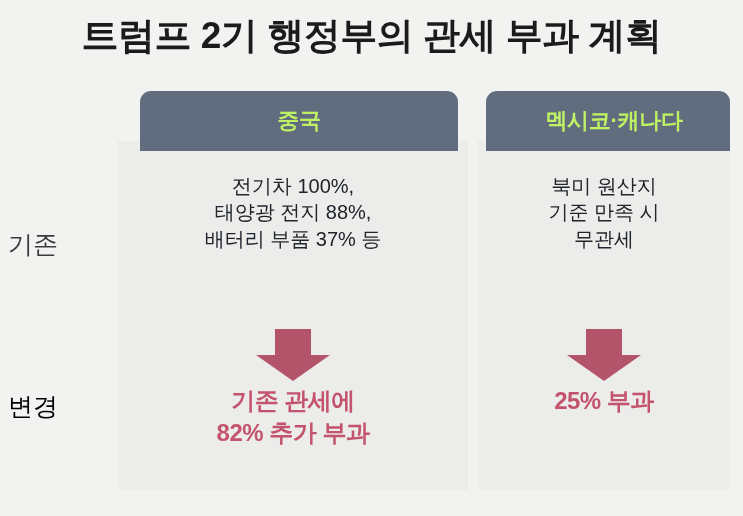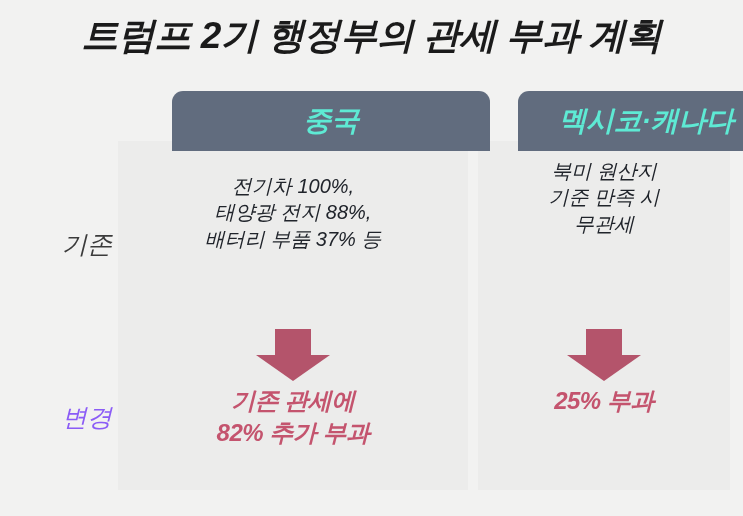--- a/index.html
+++ b/index.html
@@ -13,21 +13,20 @@
     font-family: "Liberation Sans", "DejaVu Sans", sans-serif;
     overflow: hidden;
     position: relative;
   }
 
   .page {
     position: relative;
     width: 743px;
     height: 516px;
     box-sizing: border-box;
-    font-style: italic;
   }
 
   
   .title {
     position: absolute;
     left: 0;
     top: 16px;
     width: 743px;
     text-align: center;
     font-size: 37px;
@@ -36,33 +35,33 @@
     letter-spacing: -0.5px;
     line-height: 1.1;
     white-space: nowrap;
   }
 
   
   .row-label {
     position: absolute;
     left: 8px;
     width: 104px;
-    text-align: right;
+    text-align: left;
     font-size: 25px;
     line-height: 1.1;
     white-space: nowrap;
   }
   .row-label.existing {
     top: 231px;
     color: #3b3b3b;
     font-weight: normal;
   }
   .row-label.changed {
-    top: 404px;
-    color: #8b5cf6;
+    top: 393px;
+    color: #000000;
     font-weight: normal;
   }
 
   
   .panel {
     position: absolute;
     background: #ececeb;
     box-sizing: border-box;
   }
   .panel.china {
@@ -78,30 +77,29 @@
     height: 349px;
   }
 
   
   .col-header {
     position: absolute;
     top: 91px;
     height: 60px;
     background: #616c7e;
     border-radius: 11px 11px 0 0;
-    color: #5eead4;
-    font-size: 28px;
+    color: #bef264;
+    font-size: 22px;
     font-weight: bold;
     display: flex;
     align-items: center;
     justify-content: center;
     letter-spacing: -0.3px;
     white-space: nowrap;
     box-sizing: border-box;
-    margin-left: 32px;
   }
   .col-header.china {
     left: 140px;
     width: 318px;
   }
   .col-header.mexcan {
     left: 486px;
     width: 244px;
     padding-left: 12px;
   }
@@ -125,21 +123,21 @@
     letter-spacing: -0.5px;
   }
 
   .cell.china-existing {
     left: 118px;
     top: 173px;
     width: 350px;
   }
   .cell.mexcan-existing {
     left: 478px;
-    top: 158px;
+    top: 173px;
     width: 252px;
   }
   .cell.china-changed {
     left: 118px;
     top: 385px;
     width: 350px;
   }
   .cell.mexcan-changed {
     left: 478px;
     top: 385px;

